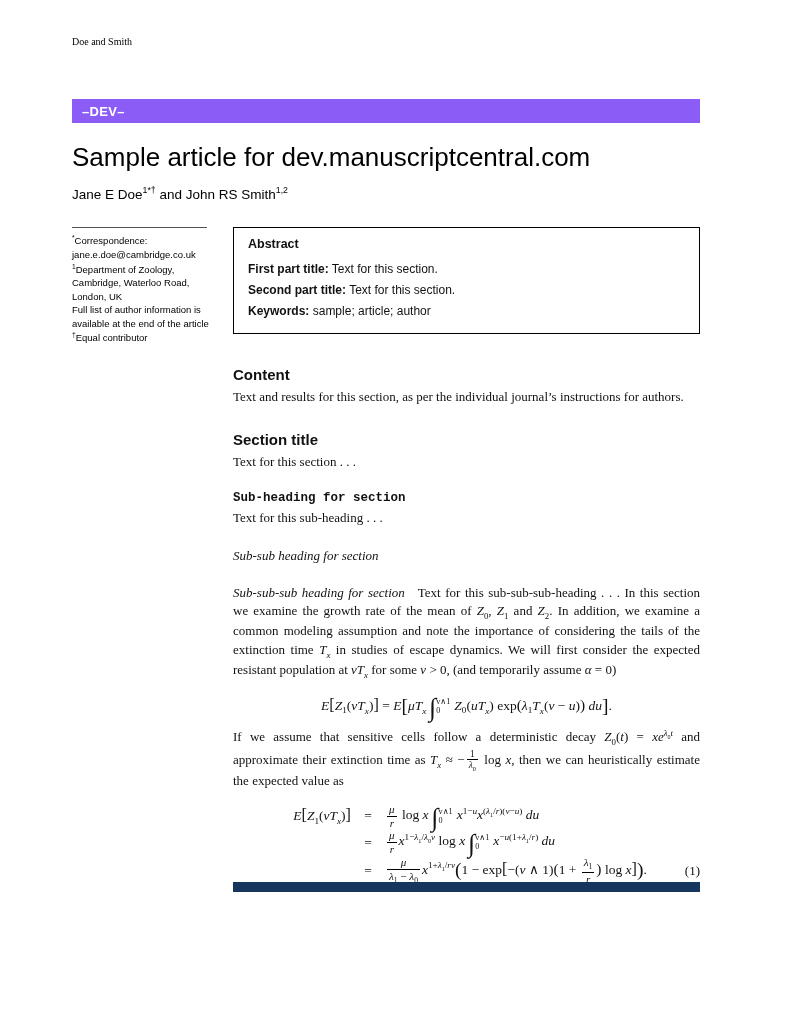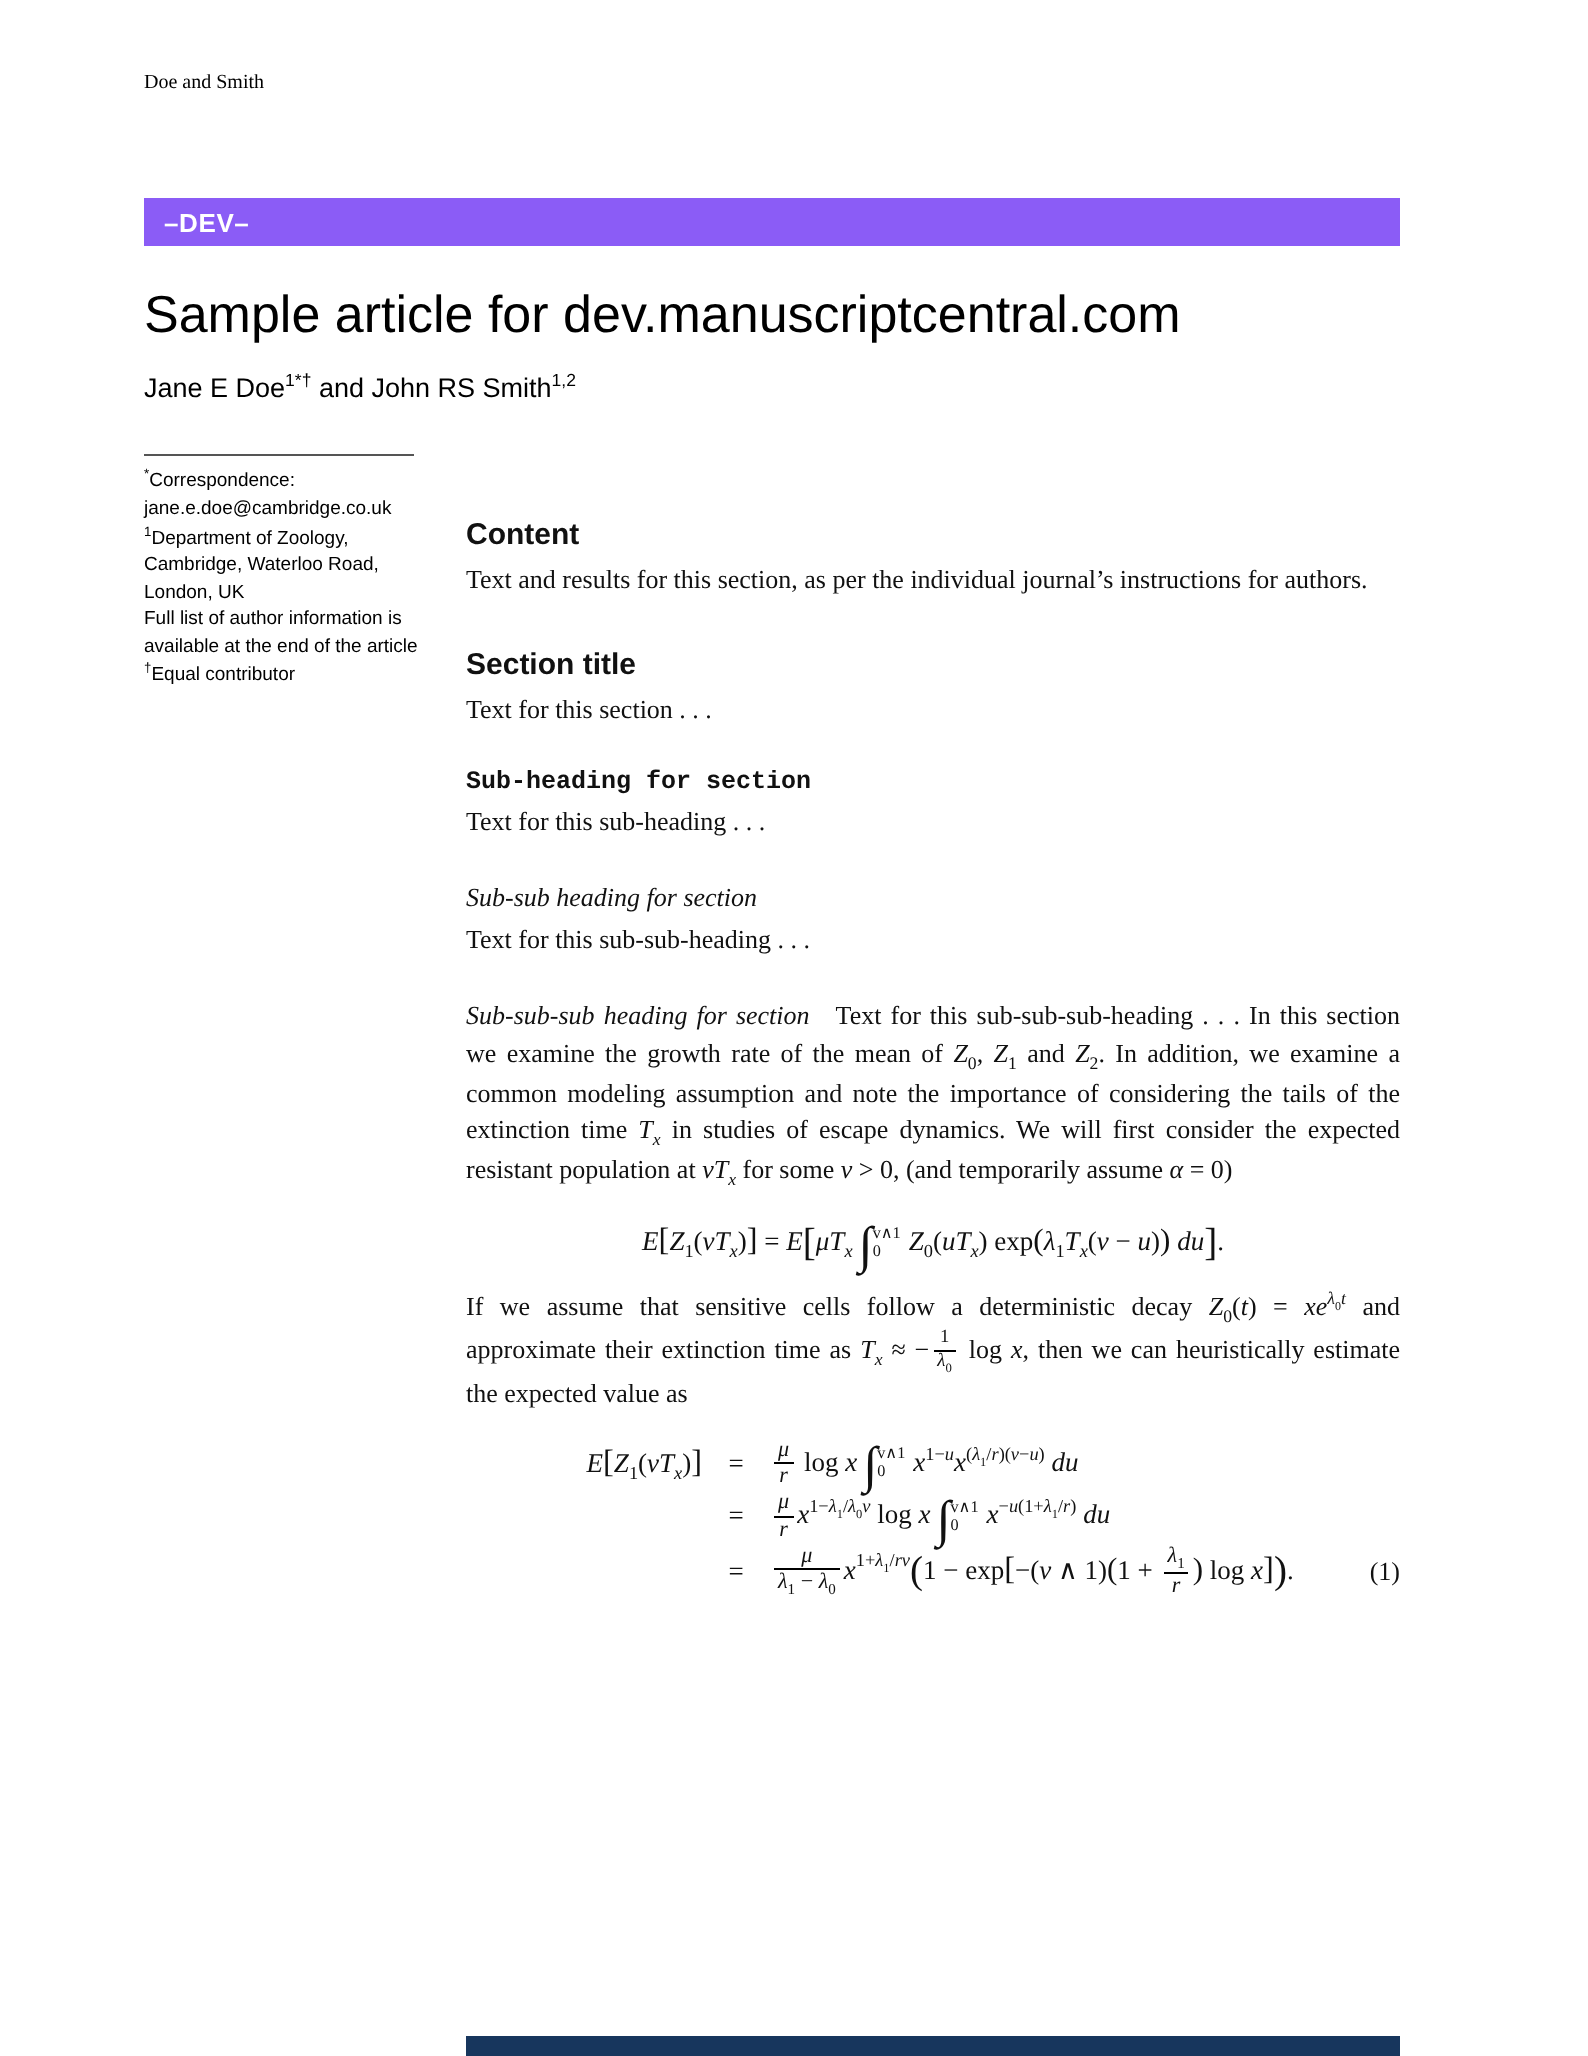--- a/index.html
+++ b/index.html
@@ -1,17 +1,17 @@
 <!DOCTYPE html>
 <html><head>
 <meta charset="utf-8">
 <style>
   html,body { margin:0; padding:0; background:#ffffff; }
   .page {
-    position:relative; width:794px; height:1028px; margin:0 auto;
+    position:relative; width:794px; height:892px; margin:0 auto;
     background:#ffffff; box-sizing:border-box;
     padding:36px 94px 0 72px; overflow:hidden;
     font-family:"Liberation Serif", serif; color:#111;
   }
   .running-header { font-size:10px; font-family:"Liberation Serif", serif; color:#000; }
   .banner {
     margin-top:52px; height:24px; display:flex; align-items:center;
     padding-left:10px; box-sizing:border-box;
     color:#ffffff; font-family:"Liberation Sans", sans-serif;
     font-weight:bold; font-size:13px; letter-spacing:0.3px;
@@ -92,32 +92,46 @@
       <div class="margin-note"><sup>1</sup>Department of Zoology,</div>
       <div class="margin-note">Cambridge, Waterloo Road,</div>
       <div class="margin-note">London, UK</div>
       <div class="margin-note">Full list of author information is</div>
       <div class="margin-note">available at the end of the article</div>
       <div class="margin-note"><sup>†</sup>Equal contributor</div>
     </div>
 
     <div class="main-col">
 
+      <div class="abstract-box">
+        <div class="abstract-heading">Abstract</div>
+        <div class="abs-line">
+          <b>First part title:</b>
+          <span>Text for this section.</span>
+        </div>
+        <div class="abs-line">
+          <b>Second part title:</b>
+          <span>Text for this section.</span>
+        </div>
+        <div class="abs-line">
+          <b>Keywords:</b>
+          <span>sample; article; author</span>
+        </div>
+      </div>
 
       <h2 class="sec first">Content</h2>
       <p class="body just">Text and results for this section, as per the individual journal’s instructions for authors.</p>
 
       <h2 class="sec">Section title</h2>
       <p class="body">Text for this section . . .</p>
 
       <h3 class="subsec">Sub-heading for section</h3>
       <p class="body">Text for this sub-heading . . .</p>
 
       <h4 class="subsubsec">Sub-sub heading for section</h4>
-      <p class="body">Text for this sub-sub-heading . . .</p>
 
       <p class="body just spaced math"><i>Sub-sub-sub heading for section</i> Text for this sub-sub-sub-heading . . . In this section we examine the growth rate of the mean of <i>Z</i><sub>0</sub>, <i>Z</i><sub>1</sub> and <i>Z</i><sub>2</sub>. In addition, we examine a common modeling assumption and note the importance of considering the tails of the extinction time <i>T<sub>x</sub></i> in studies of escape dynamics. We will first consider the expected resistant population at <i>vT<sub>x</sub></i> for some <i>v</i> &gt; 0, (and temporarily assume <i>α</i> = 0)</p>
 
       <div class="display-eq math"><i>E</i><span class="bb">[</span><i>Z</i><sub>1</sub>(<i>vT<sub>x</sub></i>)<span class="bb">]</span> = <i>E</i><span class="bp">[</span><i>μT<sub>x</sub></i><span class="int">∫</span><span class="lims">
             <span>v∧1</span>
             <span>0</span>
           </span><i>Z</i><sub>0</sub>(<i>uT<sub>x</sub></i>) exp<span class="pp">(</span><i>λ</i><sub>1</sub><i>T<sub>x</sub></i>(<i>v</i> − <i>u</i>)<span class="pp">)</span> <i>du</i><span class="bp">]</span>.</div>
 
       <p class="body just math">If we assume that sensitive cells follow a deterministic decay <i>Z</i><sub>0</sub>(<i>t</i>) = <i>xe</i><sup><i>λ</i><sub>0</sub><i>t</i></sup> and approximate their extinction time as <i>T<sub>x</sub></i> ≈ −<span class="frac sm"><span class="num">1</span><span class="den"><i>λ</i><sub>0</sub></span></span> log <i>x</i>, then we can heuristically estimate the expected value as</p>
 

